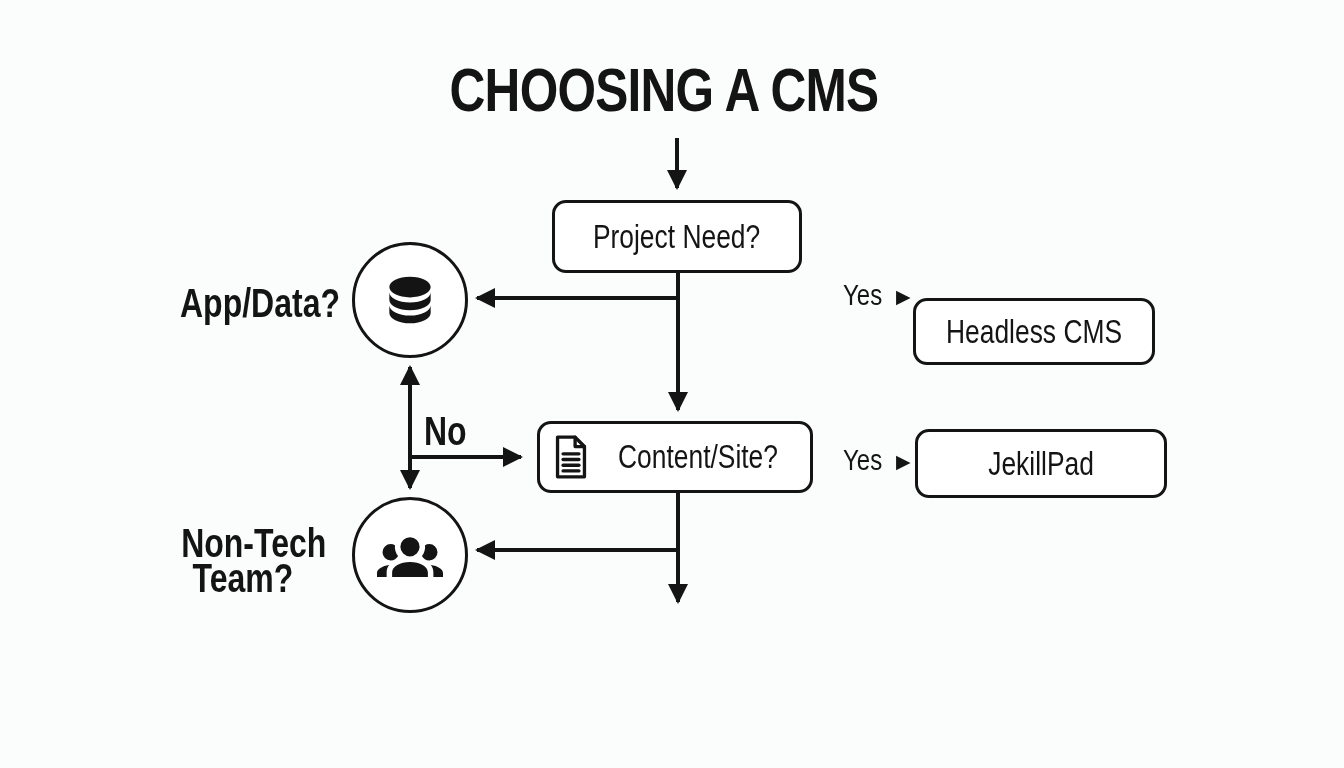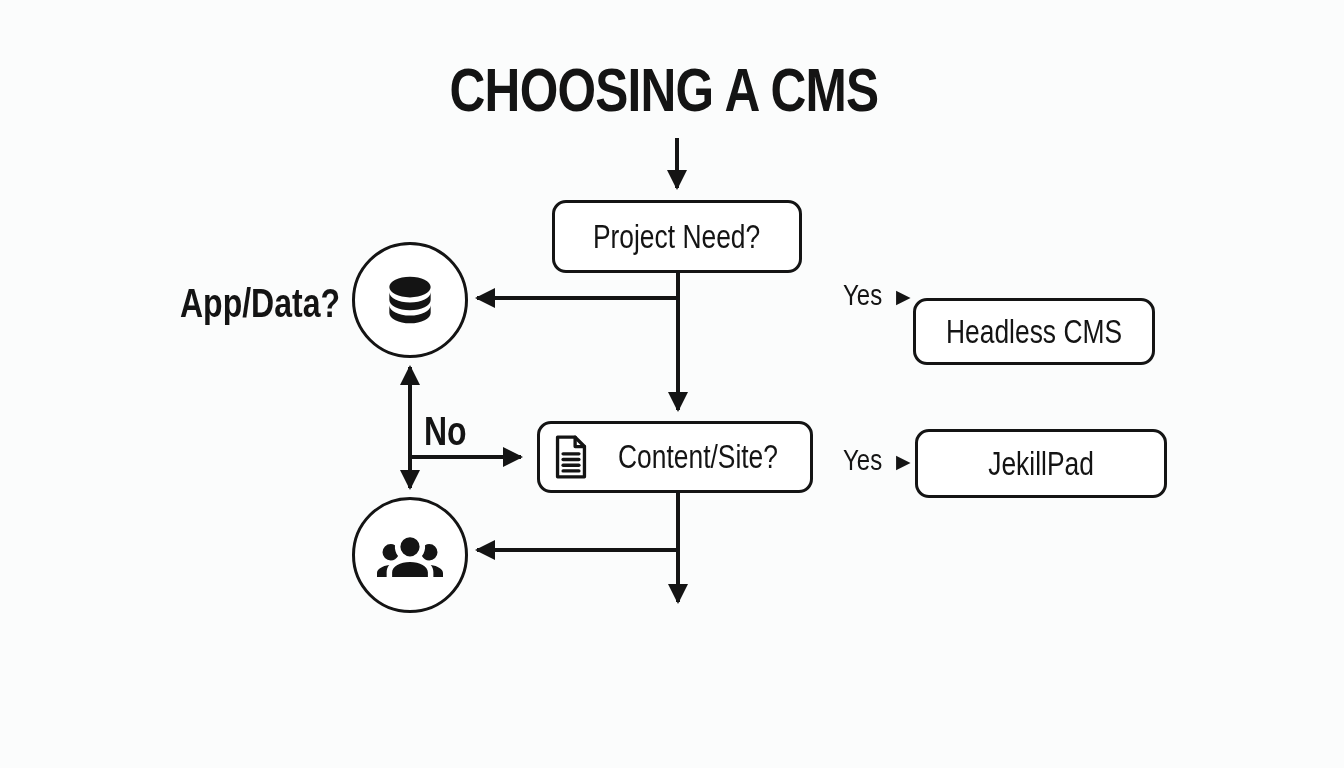--- a/index.html
+++ b/index.html
@@ -156,20 +156,24 @@
   <div class="circle circle-team">
     <svg width="66" height="66" viewBox="0 0 24 24" fill="#141414">
       <path d="M12,5.5A3.5,3.5 0 0,1 15.5,9A3.5,3.5 0 0,1 12,12.5A3.5,3.5 0 0,1 8.5,9A3.5,3.5 0 0,1 12,5.5M5,8C5.56,8 6.08,8.15 6.53,8.42C6.38,9.85 6.8,11.27 7.66,12.38C7.16,13.34 6.16,14 5,14A3,3 0 0,1 2,11A3,3 0 0,1 5,8M19,8A3,3 0 0,1 22,11A3,3 0 0,1 19,14C17.84,14 16.84,13.34 16.34,12.38C17.2,11.27 17.62,9.85 17.47,8.42C17.92,8.15 18.44,8 19,8M5.5,18.25C5.5,16.18 8.41,14.5 12,14.5C15.59,14.5 18.5,16.18 18.5,18.25V20H5.5V18.25M0,20V18.5C0,17.11 1.89,15.94 4.45,15.6C3.86,16.28 3.5,17.22 3.5,18.25V20H0M24,20H20.5V18.25C20.5,17.22 20.14,16.28 19.55,15.6C22.11,15.94 24,17.11 24,18.5V20Z"></path>
     </svg>
   </div>
 
   <div class="side-label label-app-data">
     <span class="cond">App/Data?</span>
   </div>
 
+  <div class="side-label label-non-tech">
+    <span class="cond">Non-Tech</span><br>
+    <span class="cond">Team?</span>
+  </div>
 
   <div class="side-label label-no">
     <span class="cond">No</span>
   </div>
 
   <div class="yes-row yes-row-1">
     <span class="cond">Yes</span>
     <span class="pointer">▶</span>
   </div>
 

